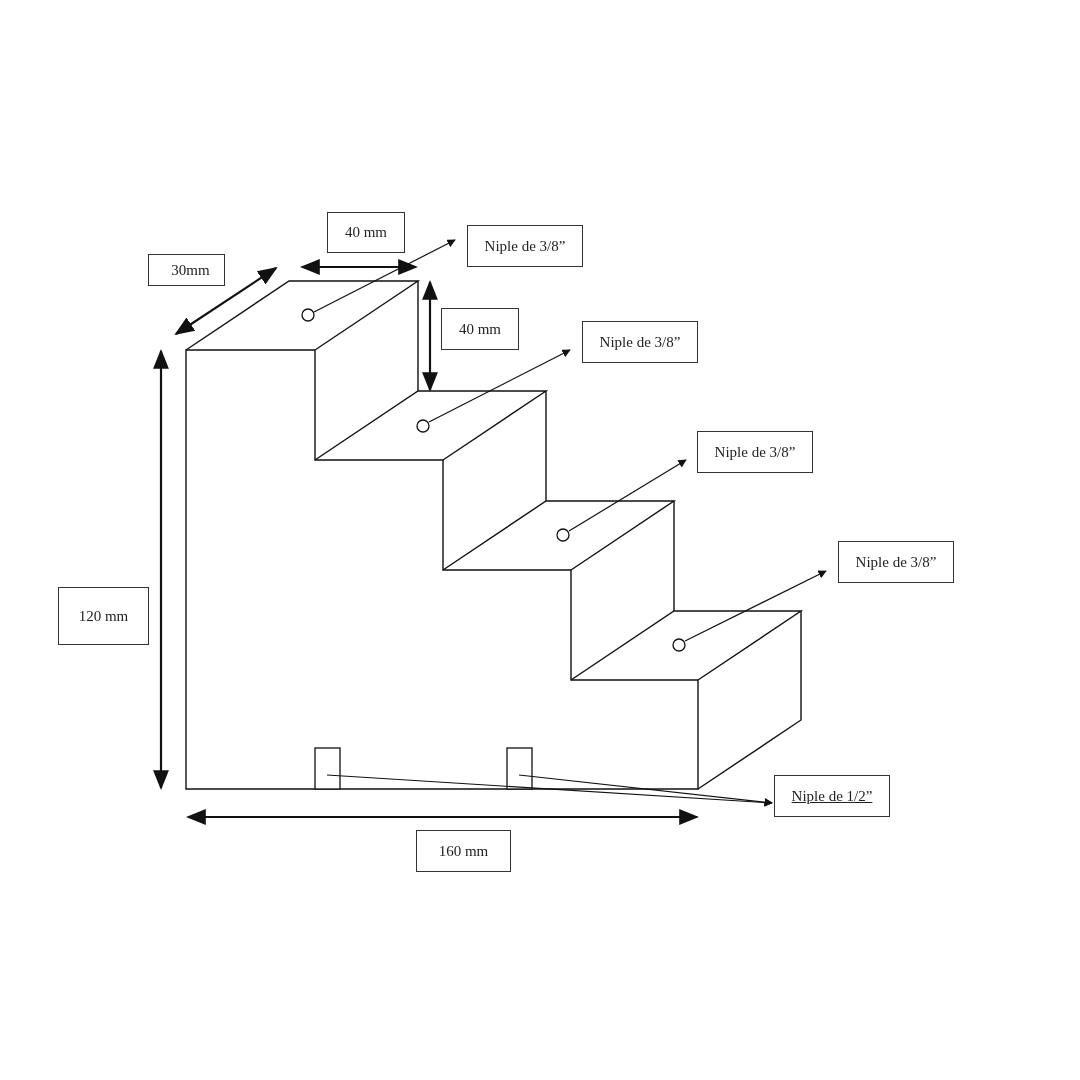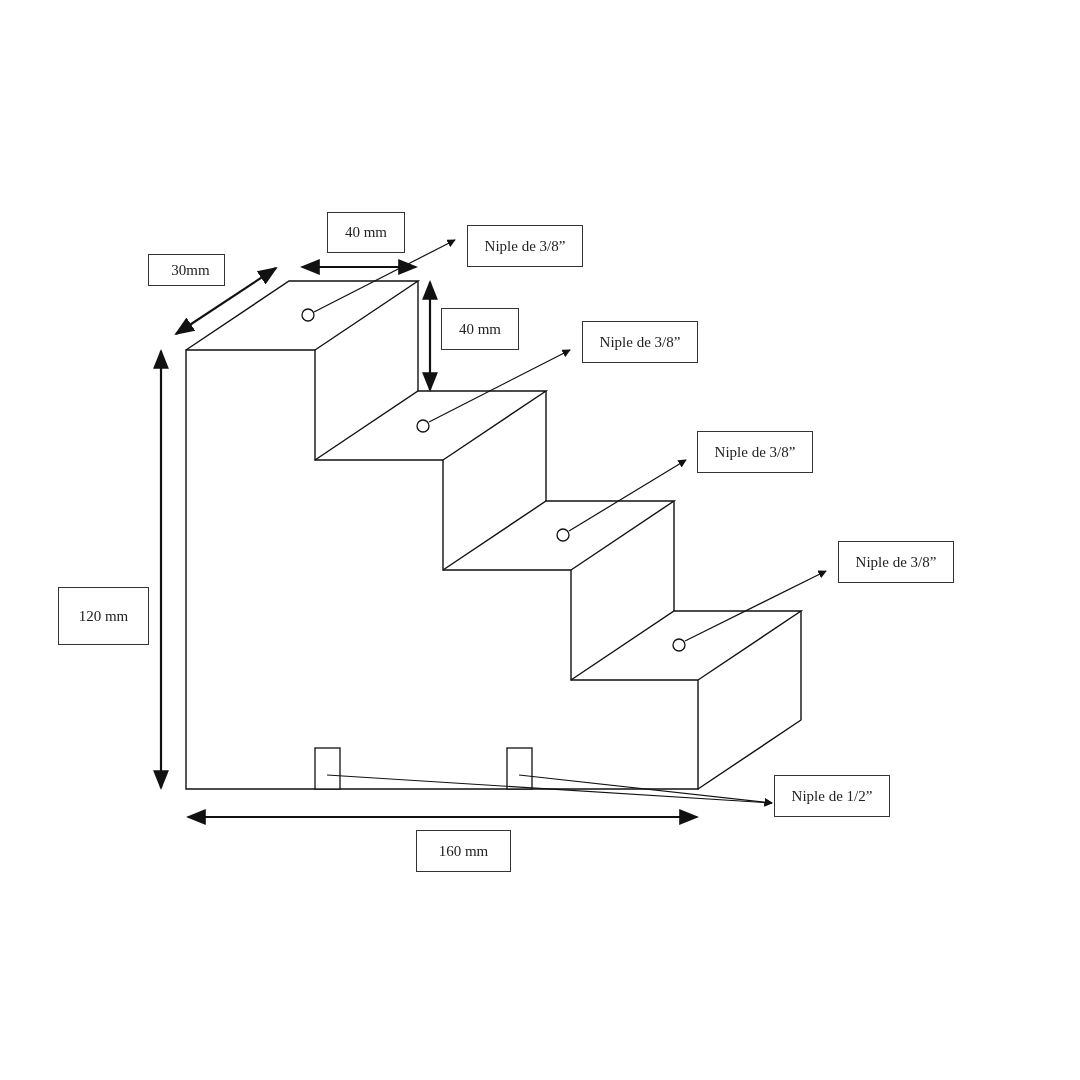--- a/index.html
+++ b/index.html
@@ -73,13 +73,13 @@
 <div class="label" style="left:148px;top:254px;width:77px;height:32px;padding-left:8px;">30mm</div>
 <div class="label" style="left:327px;top:212px;width:78px;height:41px;text-align:center;">40 mm</div>
 <div class="label" style="left:441px;top:308px;width:78px;height:42px;">40 mm</div>
 <div class="label" style="left:58px;top:575px;width:91px;height:58px;margin-top:12px;">120 mm</div>
 <div class="label" style="left:416px;top:830px;width:95px;height:42px;">160 mm</div>
 
 <div class="label" style="left:467px;top:225px;width:116px;height:42px;">Niple de 3/8”</div>
 <div class="label" style="left:582px;top:321px;width:116px;height:42px;">Niple de 3/8”</div>
 <div class="label" style="left:697px;top:431px;width:116px;height:42px;">Niple de 3/8”</div>
 <div class="label" style="left:838px;top:541px;width:116px;height:42px;">Niple de 3/8”</div>
-<div class="label" style="left:774px;top:775px;width:116px;height:42px;">Niple de 1/2”</div>
+<div class="label" style="left:774px;top:775px;width:116px;height:42px;text-decoration:underline;">Niple de 1/2”</div>
 
 </body></html>

